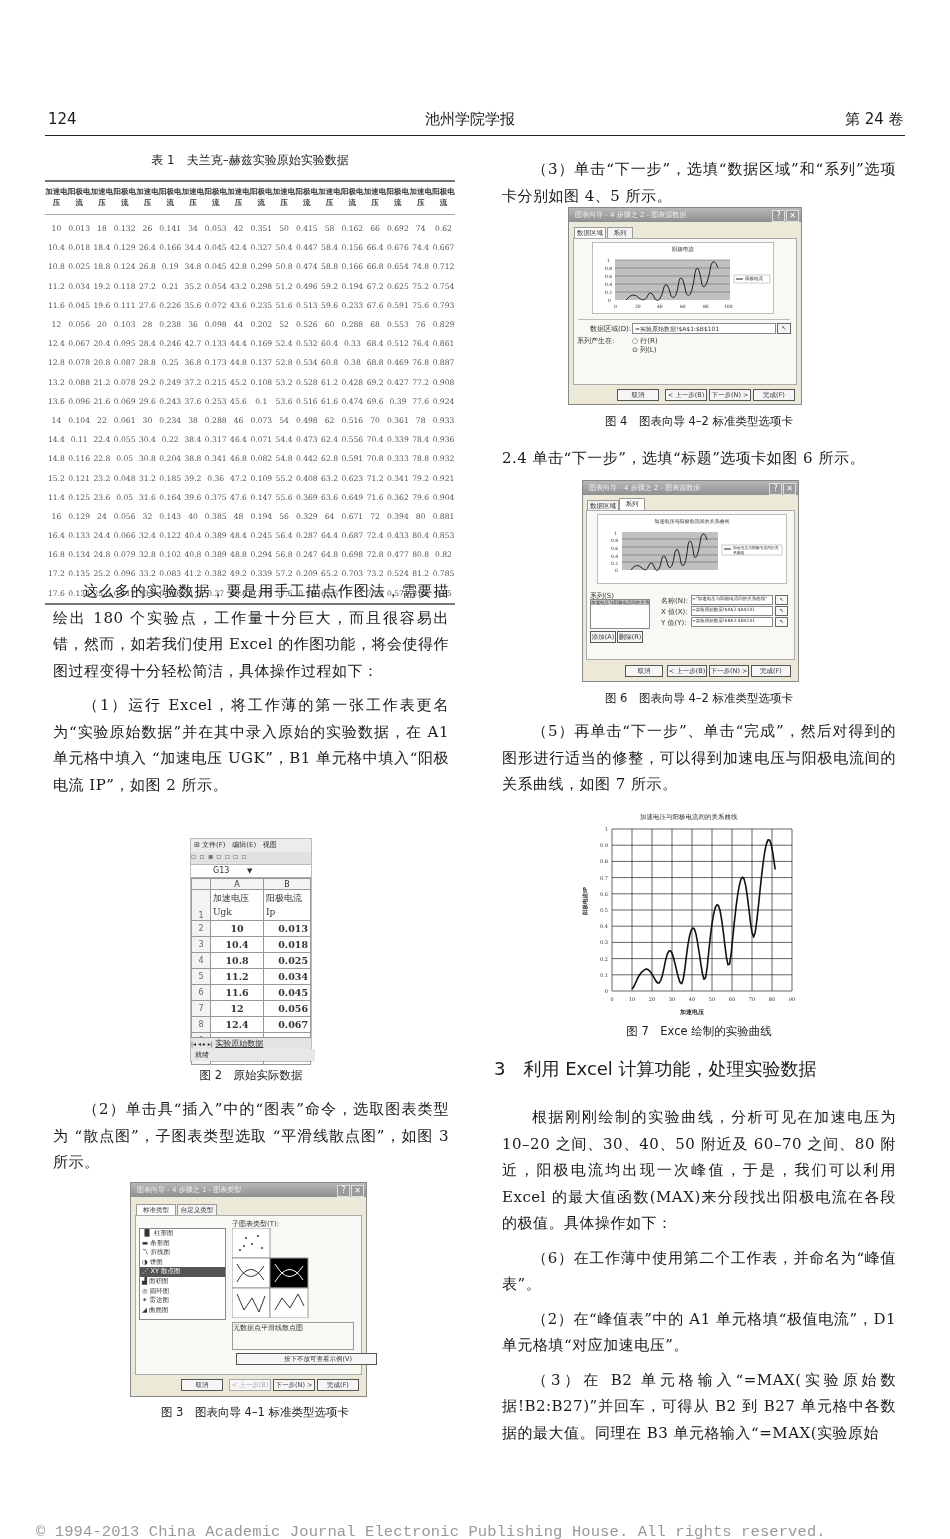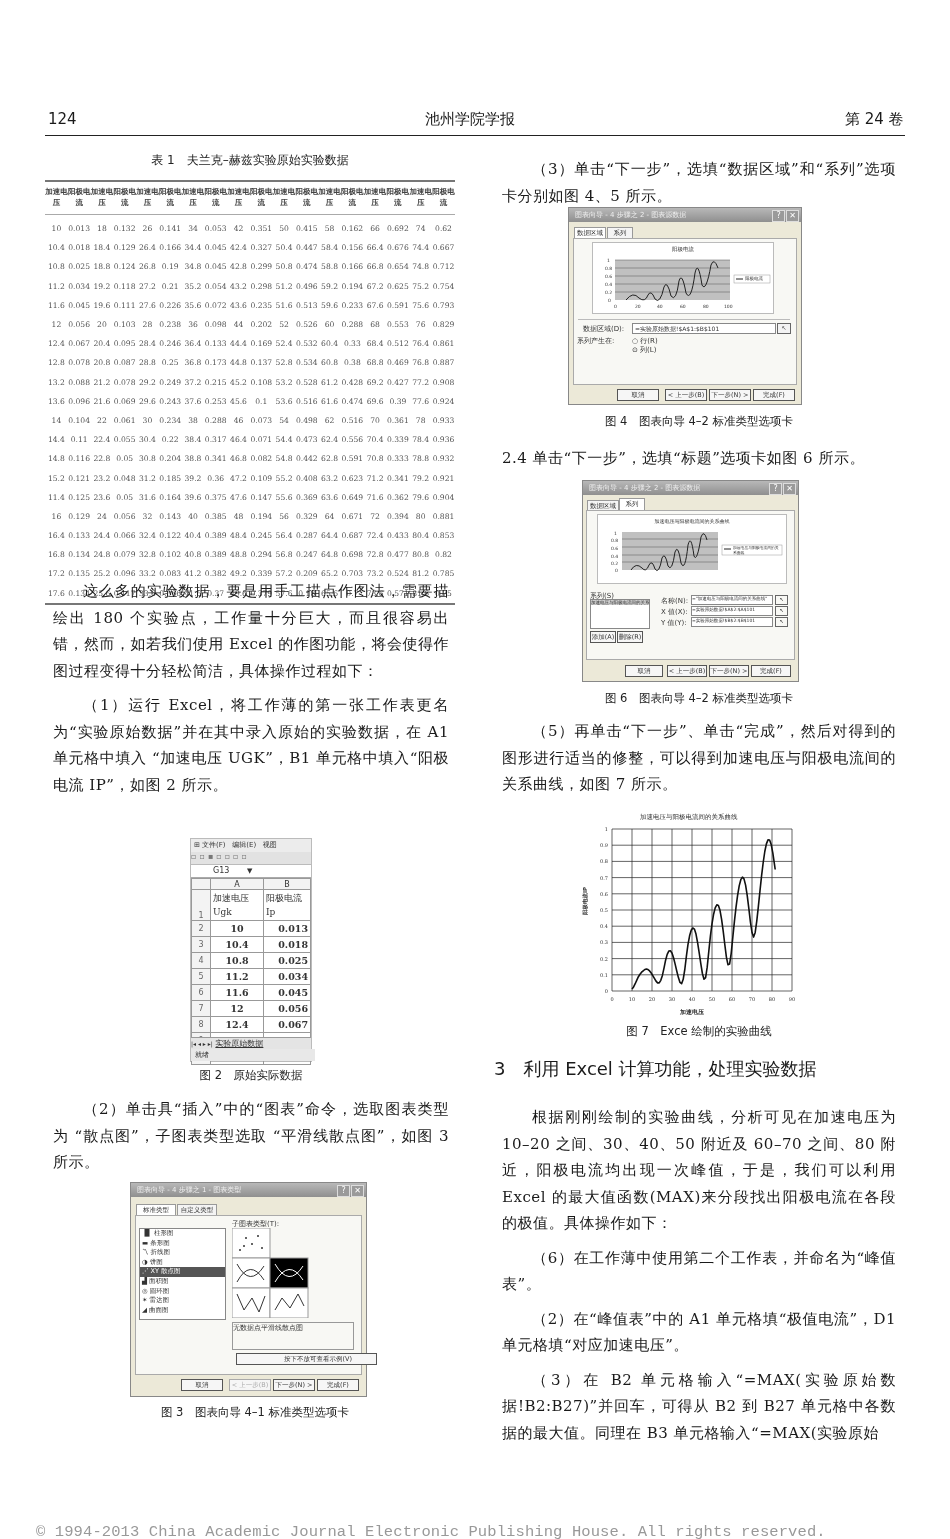--- a/index.html
+++ b/index.html
@@ -190,21 +190,21 @@
           <td>76</td>
           <td>0.829</td>
         </tr>
         <tr>
           <td>12.4</td>
           <td>0.067</td>
           <td>20.4</td>
           <td>0.095</td>
           <td>28.4</td>
           <td>0.246</td>
-          <td>36.4</td>
+          <td>42.7</td>
           <td>0.133</td>
           <td>44.4</td>
           <td>0.169</td>
           <td>52.4</td>
           <td>0.532</td>
           <td>60.4</td>
           <td>0.33</td>
           <td>68.4</td>
           <td>0.512</td>
           <td>76.4</td>
@@ -657,21 +657,21 @@
             <text x="87" y="65">60</text>
             <text x="110" y="65">80</text>
             <text x="131" y="65">100</text>
           </g>
         <rect x="141" y="32" width="36" height="8" fill="#fff" stroke="#999" stroke-width="0.5"></rect>
         <line x1="143" y1="36" x2="150" y2="36" stroke="#222"></line>
       </svg>
       <div class="abs" style="left:152px; top:33px; font-size:4.5px;">阳极电流</div>
     </div>
     <div class="abs" style="left:4px; top:80px; width:212px; height:1px; background:#bbb;"></div>
-    <div class="abs" style="left:3px; top:85px;padding-left:6px;">数据区域(D):</div>
+    <div class="abs" style="left:10px; top:85px;padding-left:6px;">数据区域(D):</div>
     <div class="abs" style="left:58px; top:84px; width:140px; height:9px; background:#fff; border:1px solid #888; font-size:6px; line-height:9px; padding-left:2px;">=实验原始数据!$A$1:$B$101</div>
     <div class="abs" style="left:203px; top:84px; width:12px; height:9px; border:1px solid #666; background:#f3f3f3; font-size:6px; text-align:center;">↖</div>
     <div class="abs" style="left:3px; top:97px;text-align:center;">系列产生在:</div>
     <div class="abs" style="left:58px; top:97px;">○ <span>行(R)</span></div>
     <div class="abs" style="left:58px; top:106px;">⊙ <span>列(L)</span></div>
   </div>
   <div class="btn" style="left:48px; top:181px; width:40px;">取消</div>
   <div class="btn" style="left:96px; top:181px; width:40px;">&lt; 上一步(B)</div>
   <div class="btn" style="left:140px; top:181px; width:40px;">下一步(N) &gt;</div>
   <div class="btn" style="left:184px; top:181px; width:40px;">完成(F)</div>

